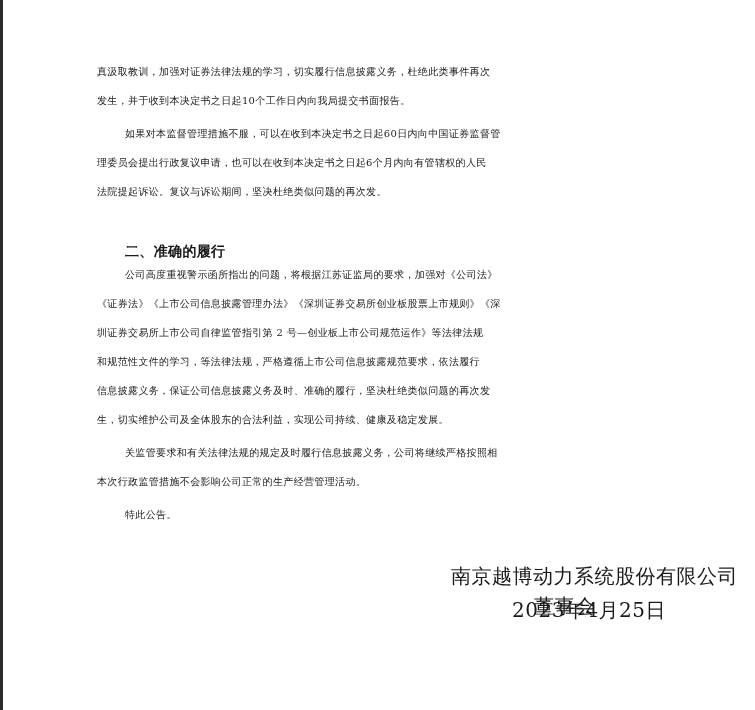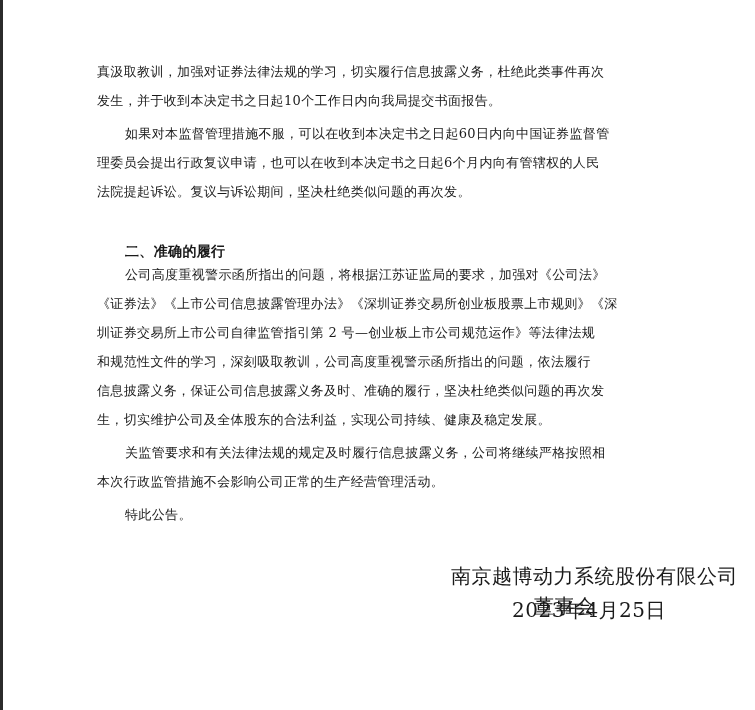--- a/index.html
+++ b/index.html
@@ -12,21 +12,21 @@
     }
     .left-edge {
       position: absolute; left: 0; top: 0; width: 3px; height: 710px;
       background: #2b2b2b;
     }
     .page {
       position: absolute; left: 97px; top: 0; width: 570px;
     }
     .line {
       position: absolute; left: 0;
-      font-size: 13px; line-height: 20px; white-space: nowrap;
+      font-size: 10px; line-height: 20px; white-space: nowrap;
       letter-spacing: 0.35px;
     }
     .indent { left: 28px; }
     .heading { font-weight: bold; font-family: "DejaVu Sans", "Liberation Sans", sans-serif; font-size: 14px; }
     .sig {
       position: absolute; font-size: 20px; line-height: 20px; white-space: nowrap; letter-spacing: 0.5px;
     }
   </style>
 </head>
 <body>
@@ -39,21 +39,21 @@
 
   <div class="line indent" style="top:124px">如果对本监督管理措施不服，可以在收到本决定书之日起60日内向中国证券监督管</div>
   <div class="line" style="top:153px">理委员会提出行政复议申请，也可以在收到本决定书之日起6个月内向有管辖权的人民</div>
   <div class="line" style="top:182px">法院提起诉讼。复议与诉讼期间，坚决杜绝类似问题的再次发。</div>
 
   <div class="line indent heading" style="top:241px">二、准确的履行</div>
 
   <div class="line indent" style="top:265px">公司高度重视警示函所指出的问题，将根据江苏证监局的要求，加强对《公司法》</div>
   <div class="line" style="top:294px">《证券法》《上市公司信息披露管理办法》《深圳证券交易所创业板股票上市规则》《深</div>
   <div class="line" style="top:323px">圳证券交易所上市公司自律监管指引第 2 号—创业板上市公司规范运作》等法律法规</div>
-  <div class="line" style="top:352px">和规范性文件的学习，深刻吸取教训，公司高度重视警示函所指出的问题，依法履行</div>
+  <div class="line" style="top:352px">和规范性文件的学习，等法律法规，严格遵循上市公司信息披露规范要求，依法履行</div>
   <div class="line" style="top:381px">信息披露义务，保证公司信息披露义务及时、准确的履行，坚决杜绝类似问题的再次发</div>
   <div class="line" style="top:410px">生，切实维护公司及全体股东的合法利益，实现公司持续、健康及稳定发展。</div>
 
   <div class="line indent" style="top:443px">关监管要求和有关法律法规的规定及时履行信息披露义务，公司将继续严格按照相</div>
   <div class="line" style="top:472px">本次行政监管措施不会影响公司正常的生产经营管理活动。</div>
 
   <div class="line indent" style="top:505px">特此公告。</div>
 </div>
 
 <div class="sig" style="left:451px; top:566px">南京越博动力系统股份有限公司</div>

